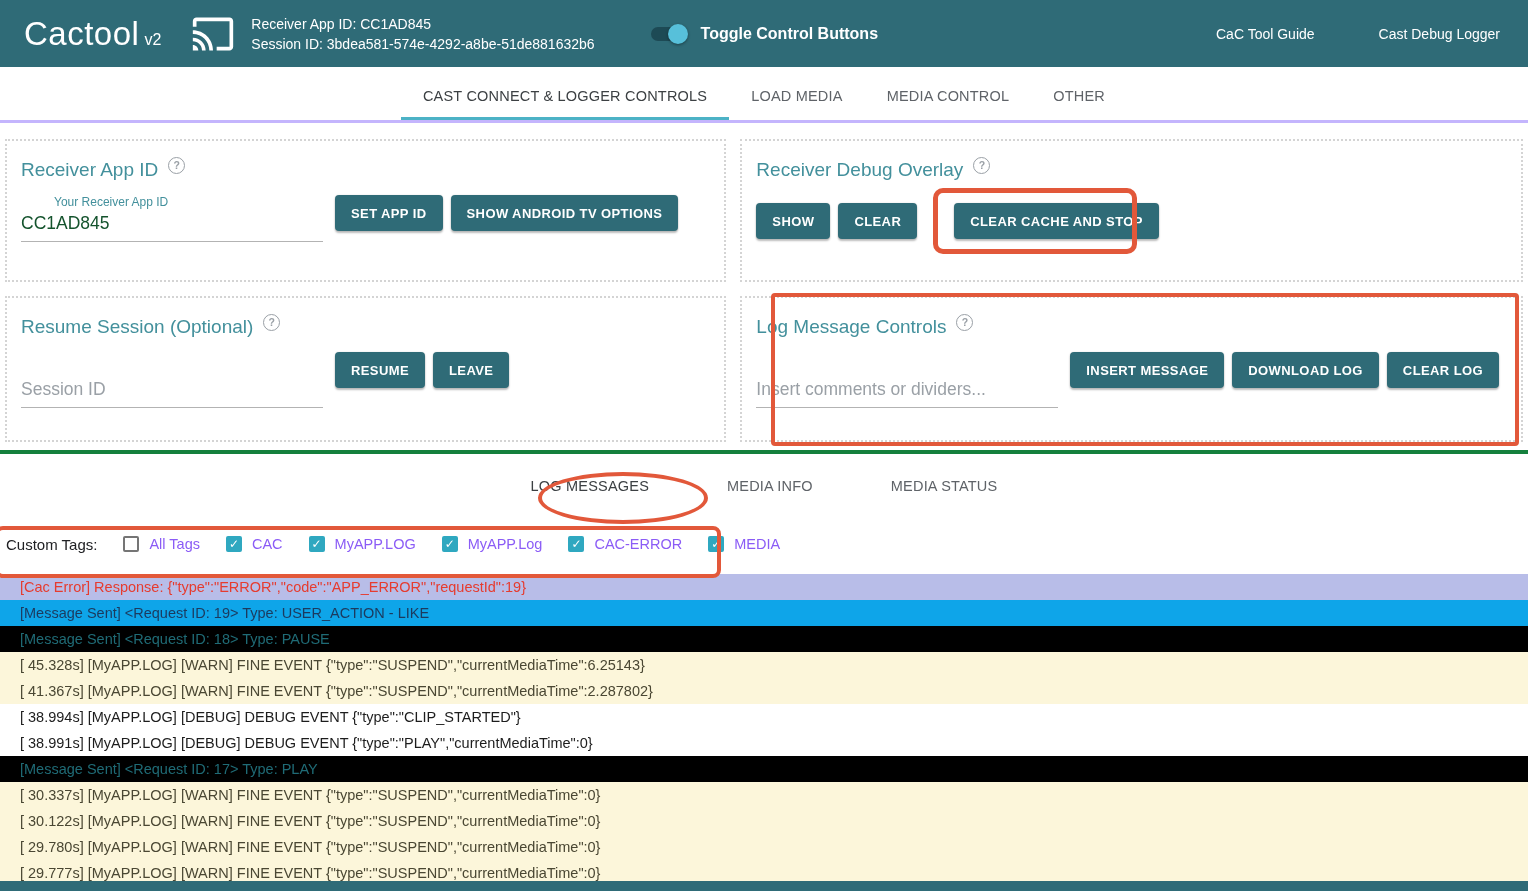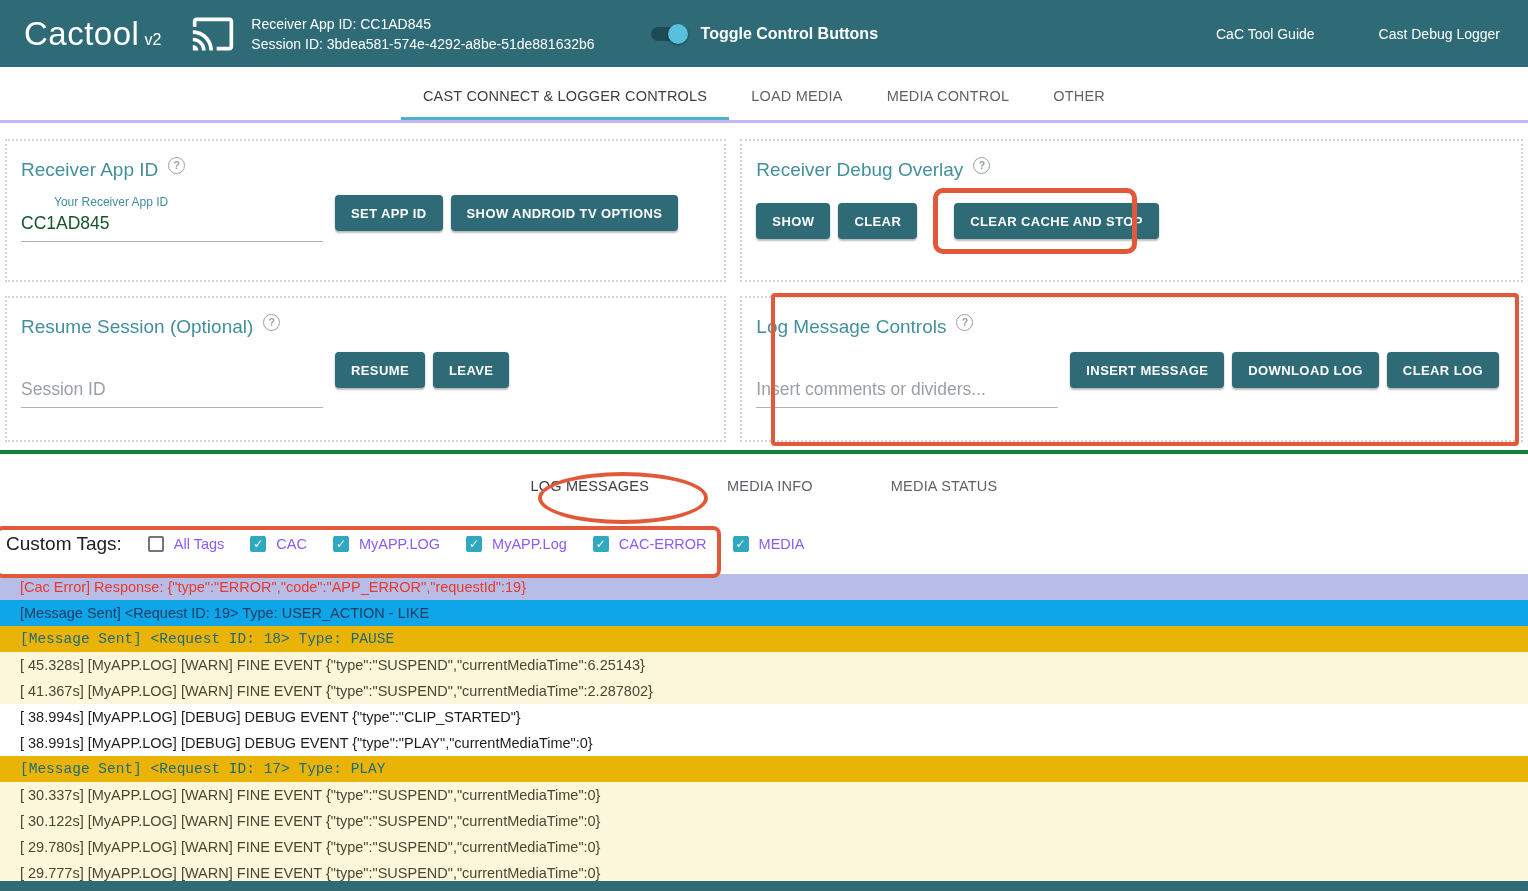--- a/index.html
+++ b/index.html
@@ -54,35 +54,35 @@
   .btn-gap{margin-left:29px;}
 
   
   .log-tabs{margin-top:8px;border-top:4px solid #15803d;height:64px;display:flex;align-items:center;
             justify-content:center;gap:50px;}
   .ltab{font-size:14.5px;color:#5f6368;letter-spacing:.2px;cursor:pointer;padding:0 14px;white-space:nowrap;}
   .ltab.active{color:#3c4043;}
 
   
   .tags-bar{height:52px;display:flex;align-items:center;padding-left:6px;gap:26px;box-sizing:border-box;}
-  .tags-label{font-size:19px;color:#202124;white-space:nowrap;}
+  .tags-label{font-size:15px;color:#202124;white-space:nowrap;}
   .tag{display:flex;align-items:center;gap:10px;cursor:pointer;}
   .cb{width:16px;height:16px;border-radius:2px;box-sizing:border-box;border:2px solid #757575;
       background:#fff;display:inline-flex;align-items:center;justify-content:center;
       font-size:12px;font-weight:700;color:#fff;flex:0 0 auto;}
   .cb.checked{background:#2fa8c0;border-color:#2fa8c0;}
   .cb.checked::before{content:"✓";}
   .tag-label{font-size:14.5px;color:#8b5cf6;white-space:nowrap;}
 
   
   .log-list{margin-top:4px;}
   .log-row{height:26px;line-height:26px;padding-left:20px;font-size:14.5px;white-space:nowrap;overflow:hidden;}
   .row-error{background:#b8bde8;color:#e63b2f;}
   .row-sent-blue{background:#0ea5e9;color:#1c3a5e;}
-  .row-sent-cyan{background:#eab308;color:#1f6b76;font-family:Liberation Mono, monospace;}
+  .row-sent-cyan{background:#000000;color:#1f6b76;}
   .row-warn{background:#fcf6da;color:#4a4733;}
   .row-debug{background:#ffffff;color:#1d1d1d;}
 
   
   .footer-bar{position:absolute;left:0;bottom:0;width:100%;height:10px;background:#2f6b77;}
 
   
   .ann{position:absolute;border:4px solid #e2583a;pointer-events:none;z-index:40;box-sizing:border-box;}
   .ann-ccs{left:933px;top:188px;width:204px;height:66px;border-radius:10px;border-width:5px;}
   .ann-logcard{left:771px;top:293px;width:748px;height:153px;border-radius:4px;}

